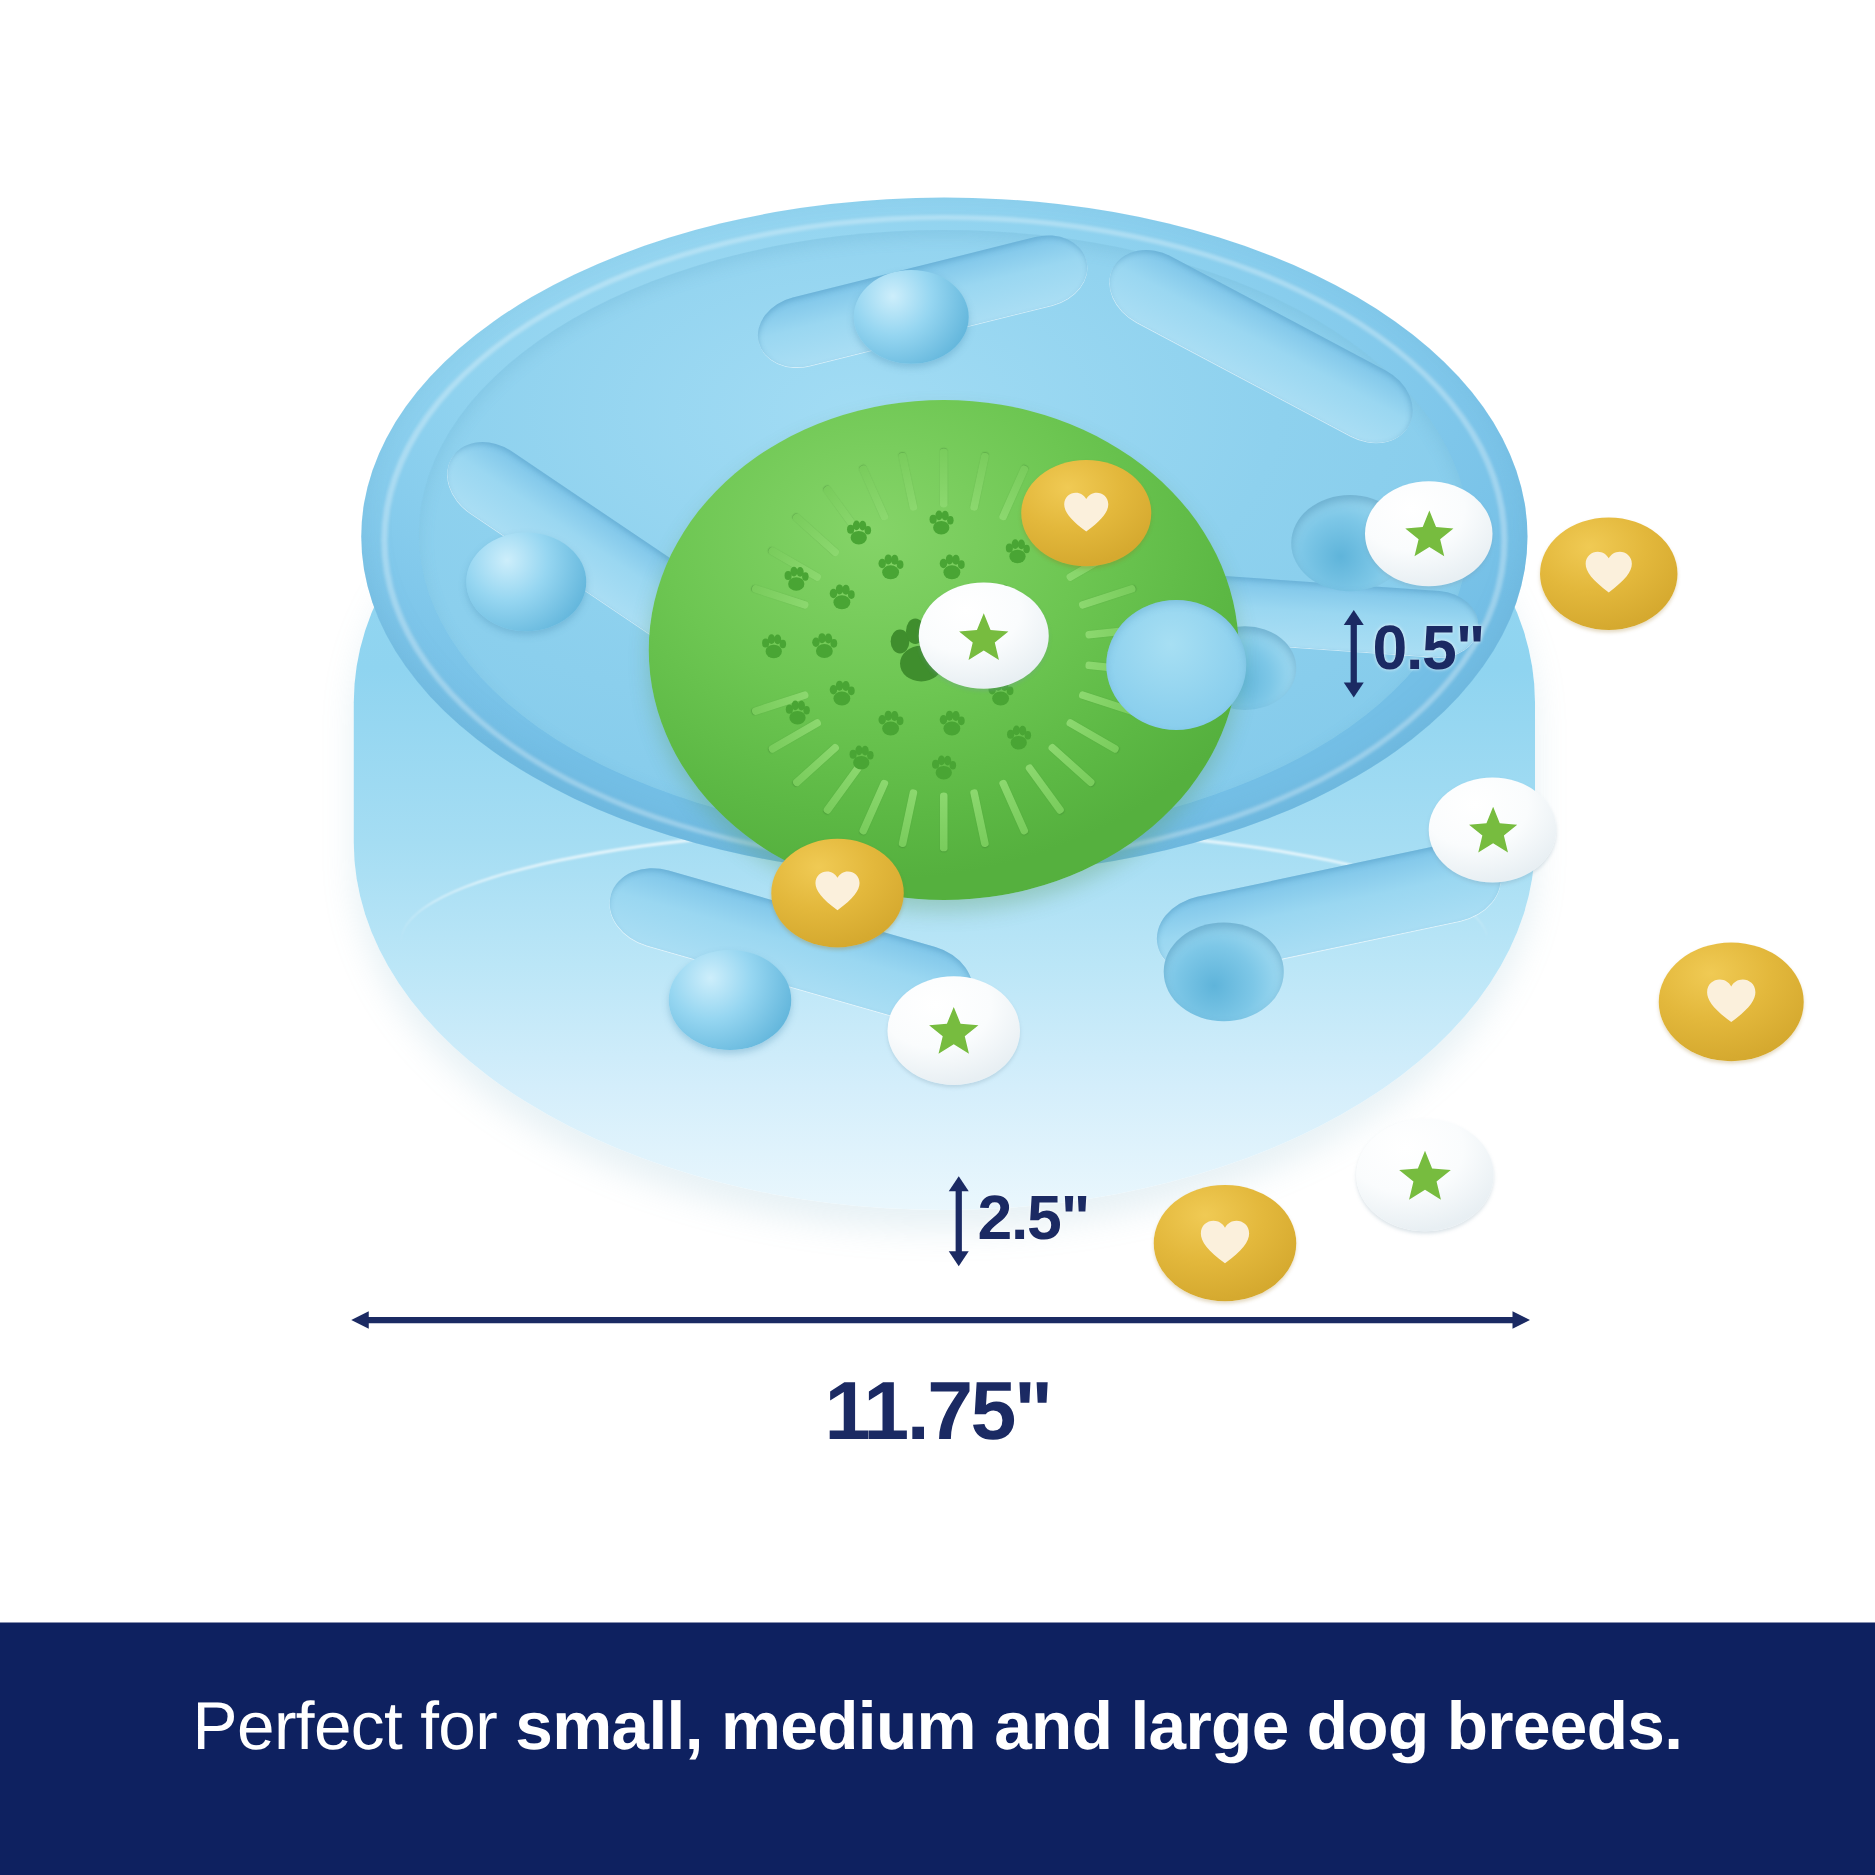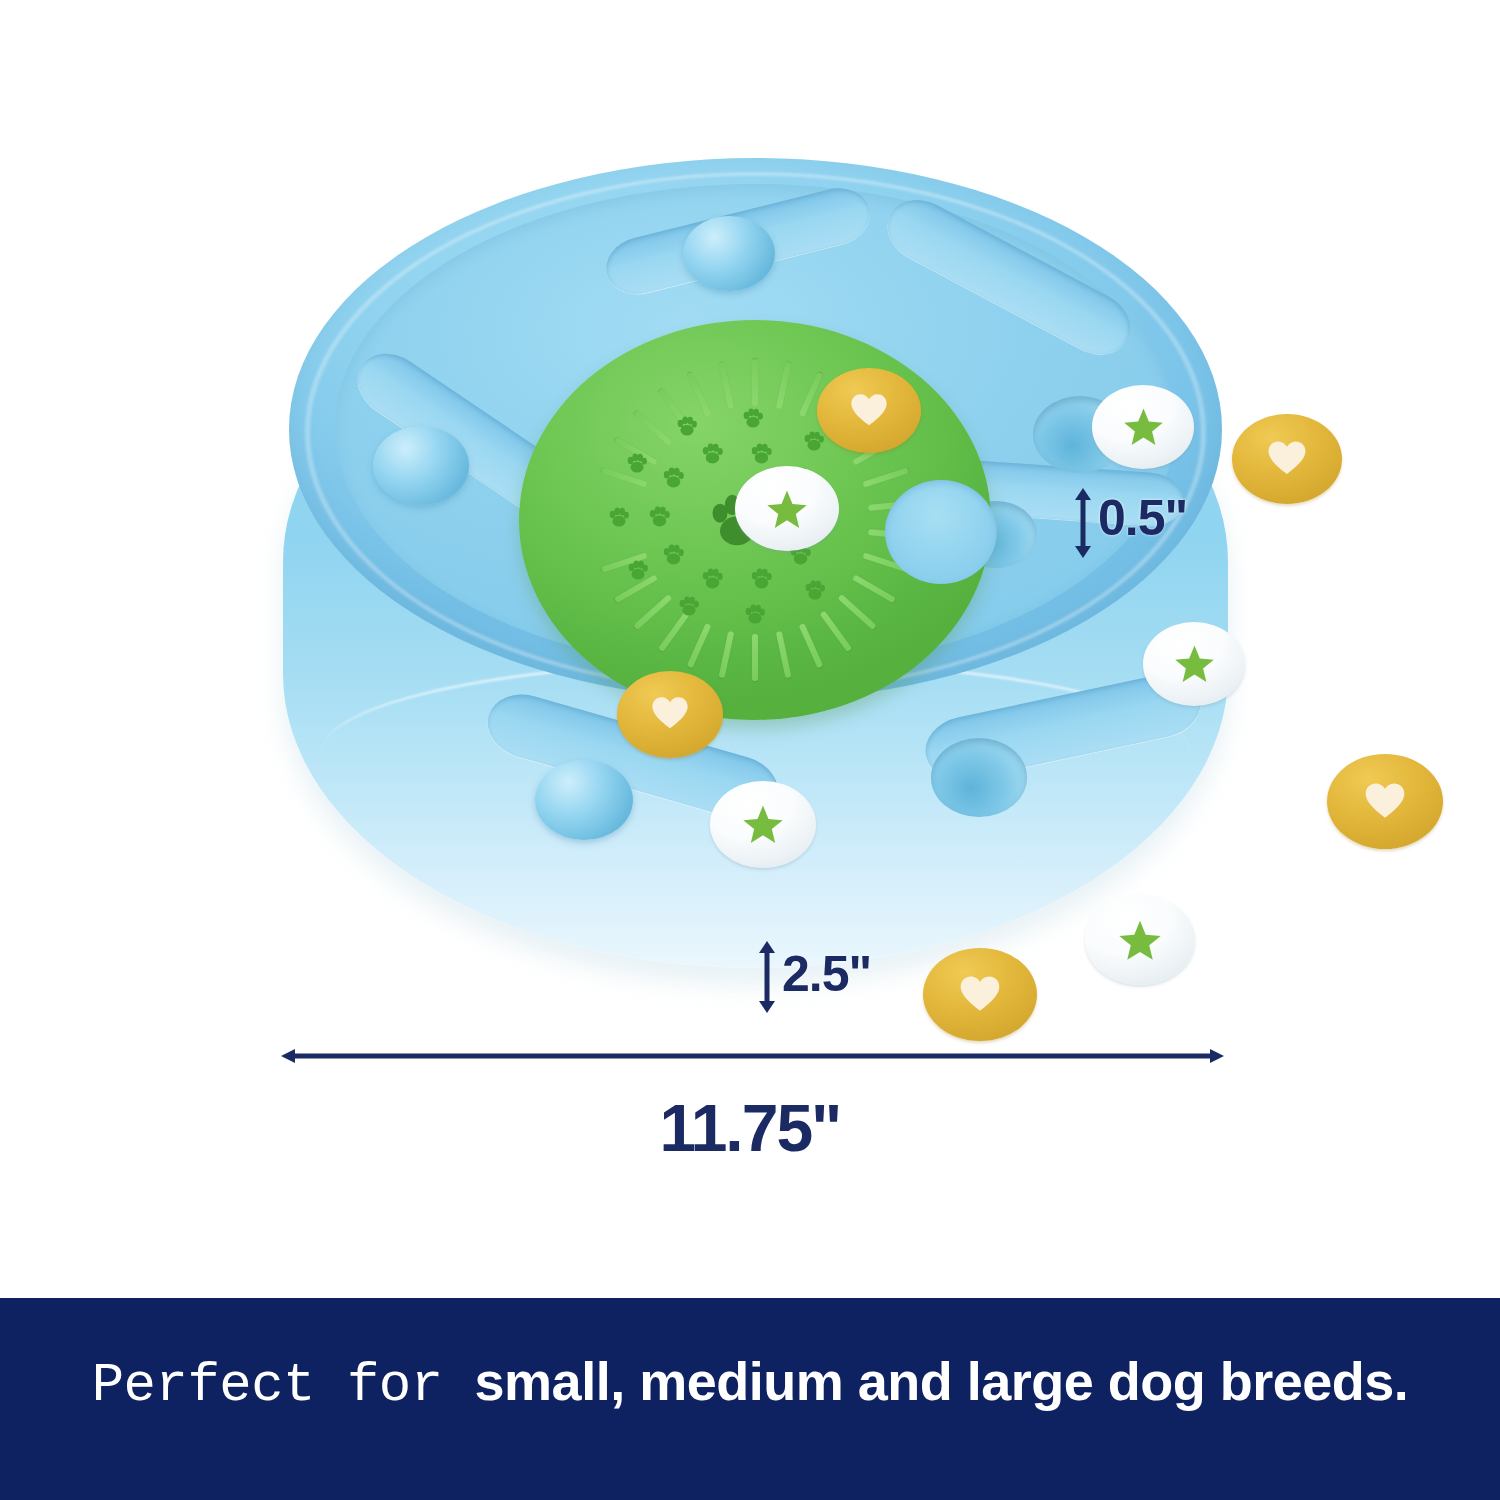--- a/index.html
+++ b/index.html
@@ -246,21 +246,21 @@
     justify-content: center;
     padding-top: 52px;
     box-sizing: border-box;
   }
   #banner-text {
     color: #ffffff;
     font-size: 54px;
     letter-spacing: -0.5px;
     white-space: nowrap;
   }
-  #banner-text .lead { font-weight: normal; font-family: Liberation Mono, monospace; }
+  #banner-text .lead { font-weight: normal; }
   #banner-text .emph { font-weight: bold; }
 </style>
 </head>
 <body>
 
 <div id="product-stage">
 
   <div id="toy">
 
     <div class="body-wall"></div>

